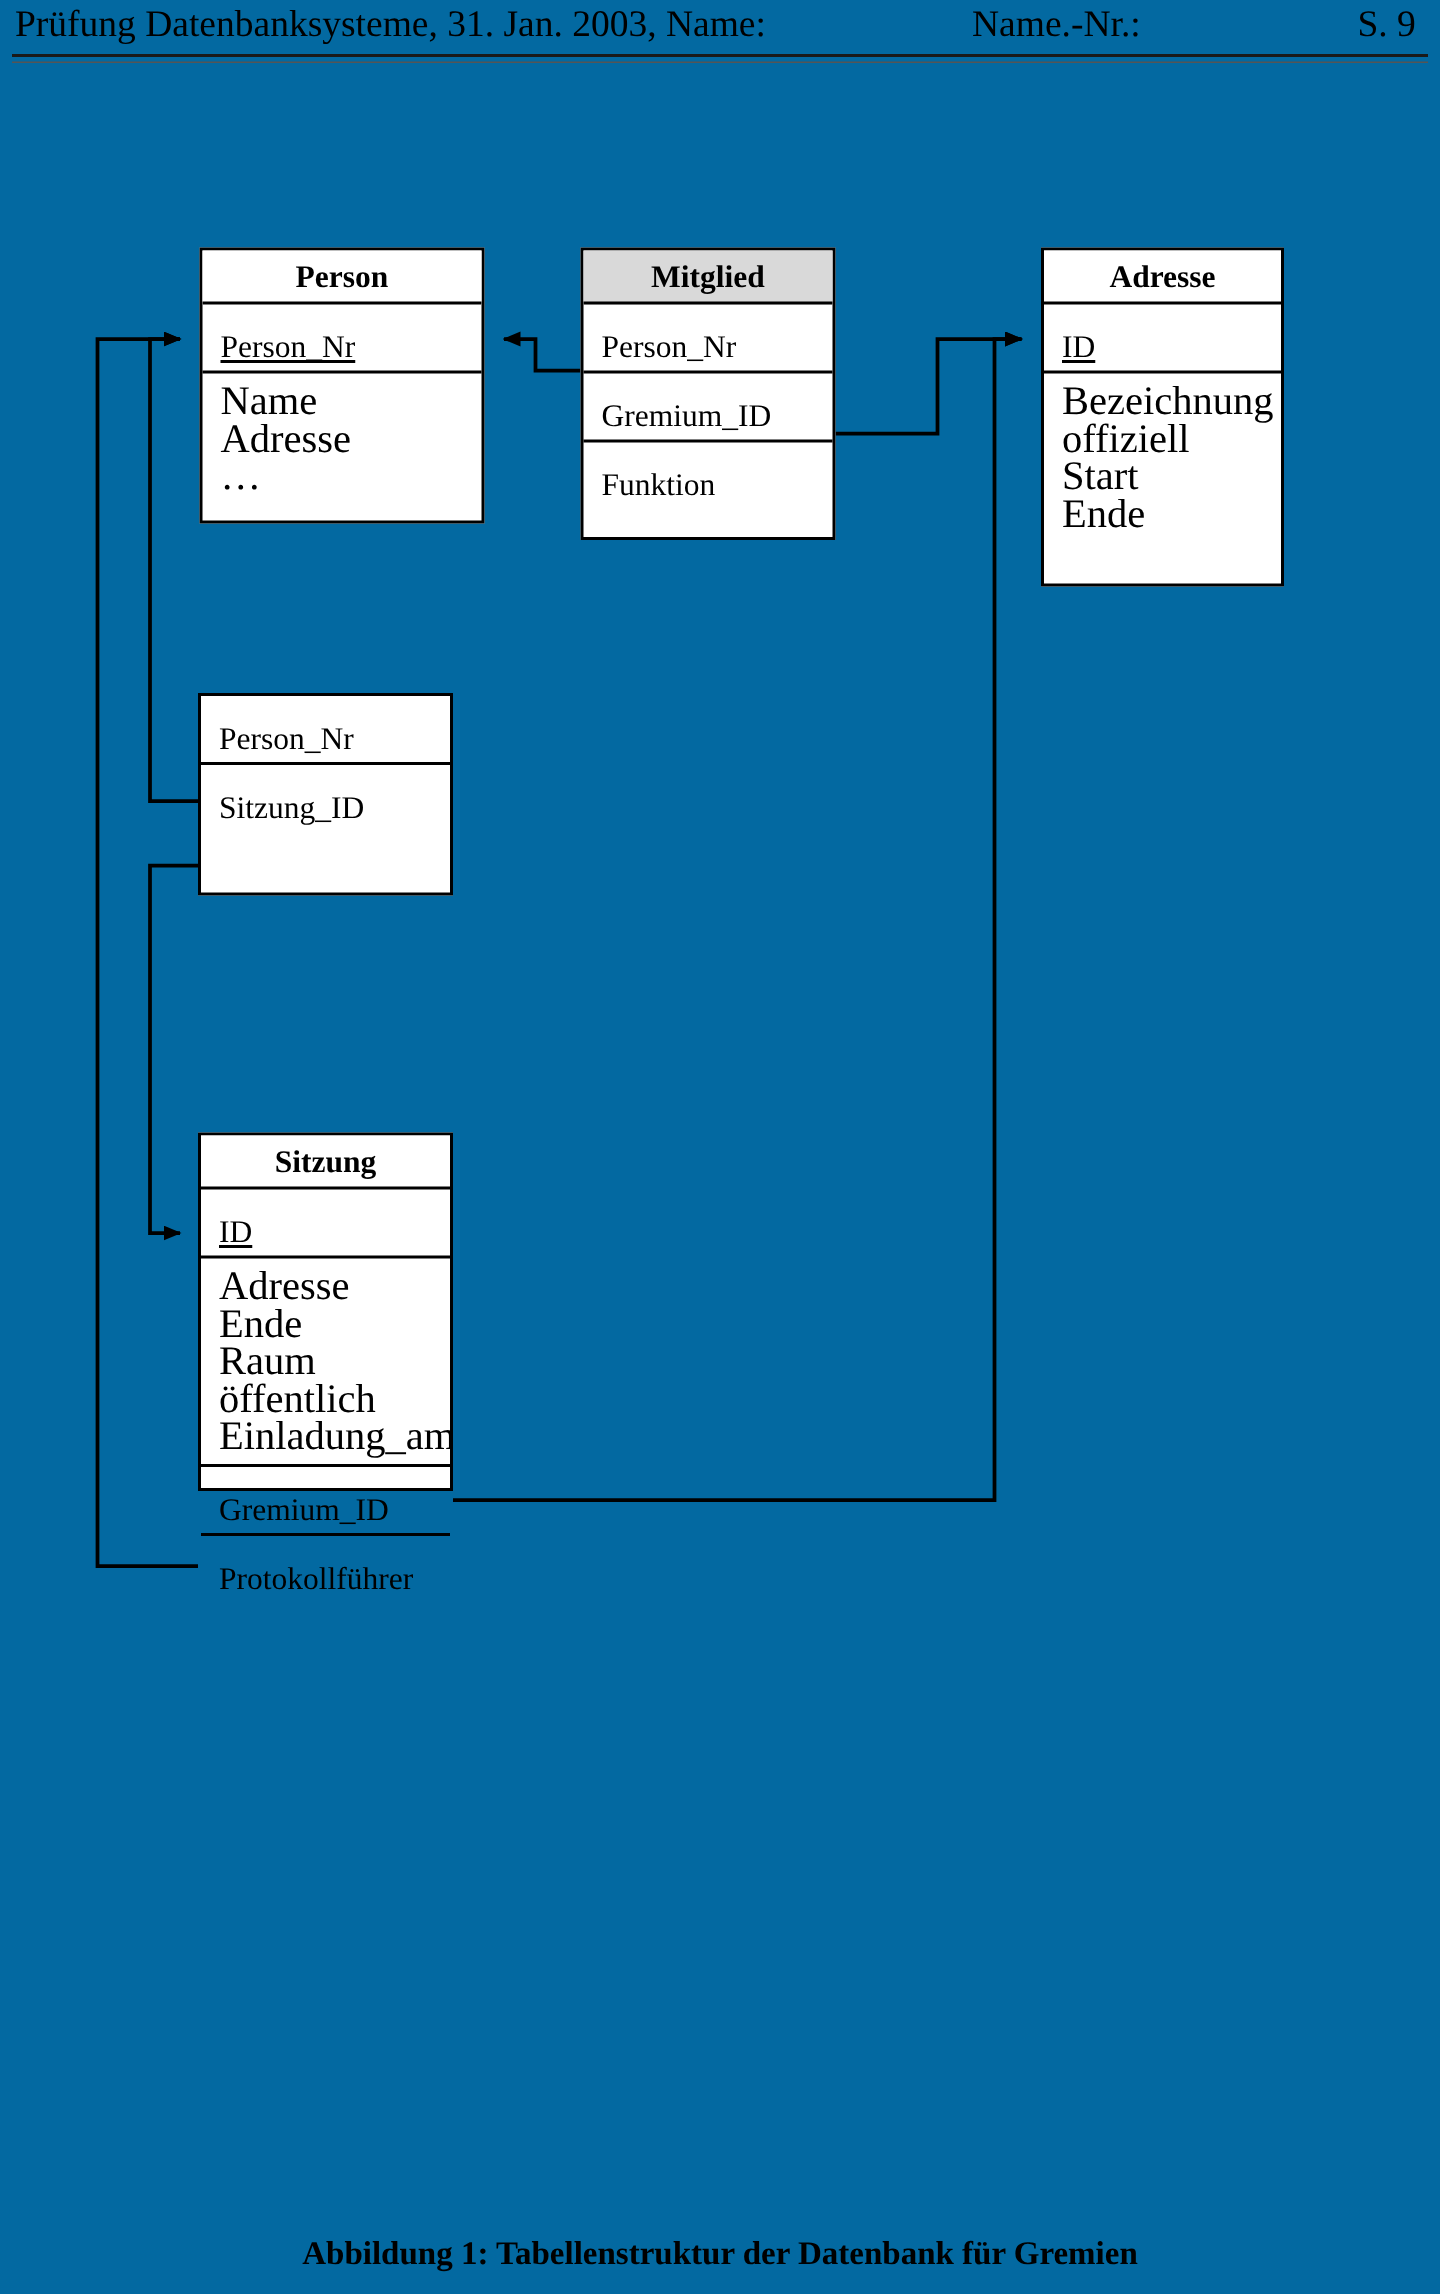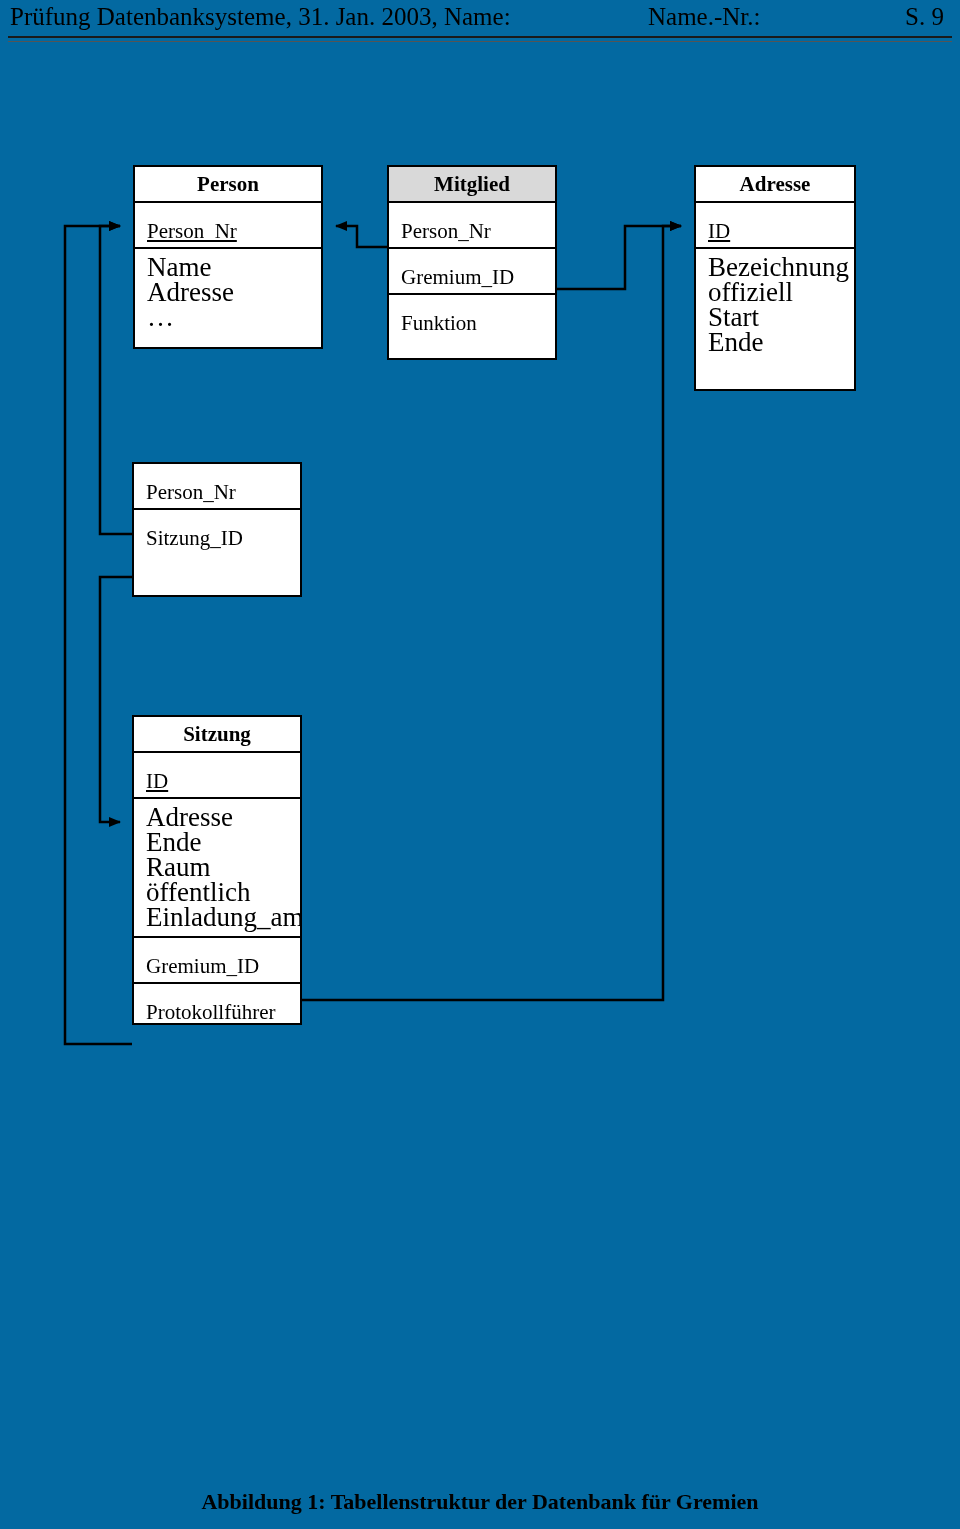--- a/index.html
+++ b/index.html
@@ -104,21 +104,21 @@
     font-size: 27px;
     line-height: 25px;
     white-space: nowrap;
   }
 
   
   #ent-person   { left: 133px; top: 165px;  width: 190px; height: 184px; }
   #ent-mitglied { left: 387px; top: 165px;  width: 170px; height: 195px; font-family: Liberation Serif, serif; }
   #ent-gremium  { left: 694px; top: 165px;  width: 162px; height: 226px; }
   #ent-teilnahme{ left: 132px; top: 462px;  width: 170px; height: 135px; }
-  #ent-sitzung  { left: 132px; top: 715px;  width: 170px; height: 310px; }
+  #ent-sitzung  { left: 132px; top: 755px;  width: 170px; height: 239px; }
 
   
   #figure-caption {
     position: absolute;
     left: 0;
     top: 1488px;
     width: 960px;
     text-align: center;
     font-size: 22px;
     font-weight: bold;

